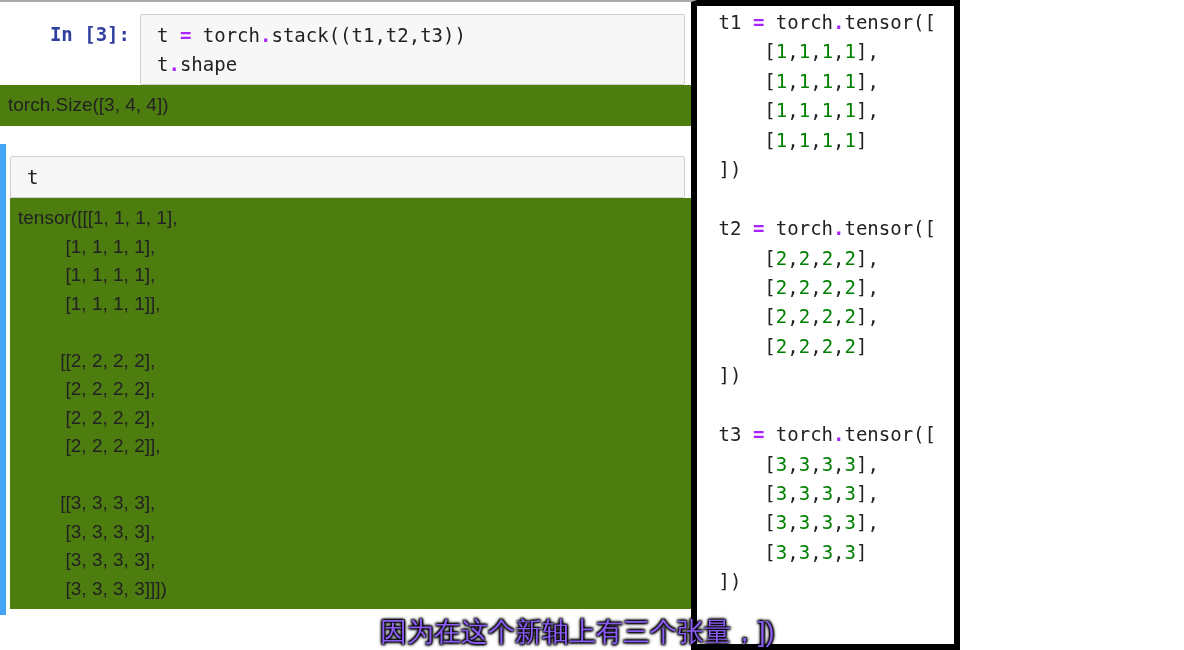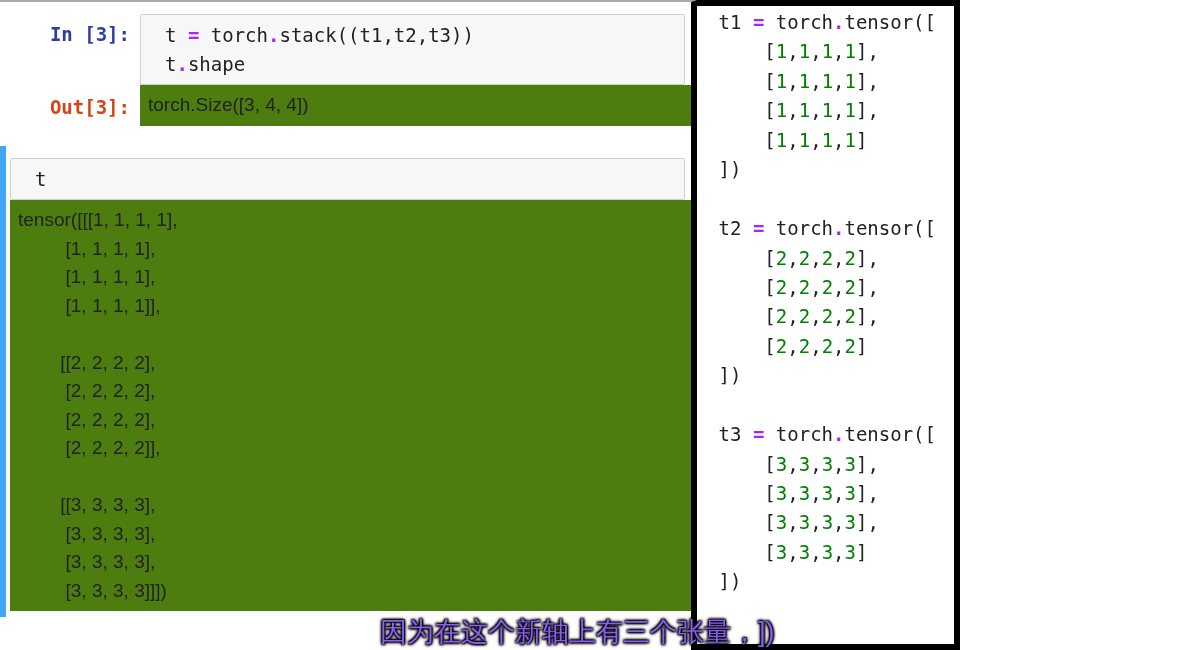--- a/index.html
+++ b/index.html
@@ -59,21 +59,21 @@
     line-height: 1.5;
     white-space: nowrap;
   }
   .prompt-in  { color: #303F9F; font-weight: 600; }
   .prompt-out { color: #D84315; font-weight: 600; }
   .input-area-wrap {
     flex: 1;
     background: #f7f7f7;
     border: 1px solid #cfcfcf;
     border-radius: 2px;
-    padding: 6px 24px;
+    padding: 6px 16px;
     line-height: 1.5;
     margin-right: 6px;
     margin-top: 2px;
     white-space: pre;
     font-family: inherit;
     color: #222;
   }
   .output-area {
     flex: 1;
     background: #4d7c0f;
@@ -116,21 +116,20 @@
 
   <div class="left-pane">
 
     <div class="notebook-cell">
       <div class="cell-row">
         <div class="prompt prompt-in"><span>In [3]:</span></div>
         <div class="input-area-wrap"><span class="n">t </span><span class="op">=</span><span class="n"> torch</span><span class="op">.</span><span class="n">stack((t1,t2,t3))</span>
 <span class="n">t</span><span class="op">.</span><span class="n">shape</span></div>
       </div>
       <div class="cell-row">
-        <div class="prompt prompt-out"><span>Out[3]:</span></div>
         <div class="output-area">torch.Size([3, 4, 4])</div>
       </div>
     </div>
 
     <div class="block-gap"></div>
 
     <div class="notebook-cell selected">
       <div class="cell-row">
         <div class="input-area-wrap">t</div>
       </div>

